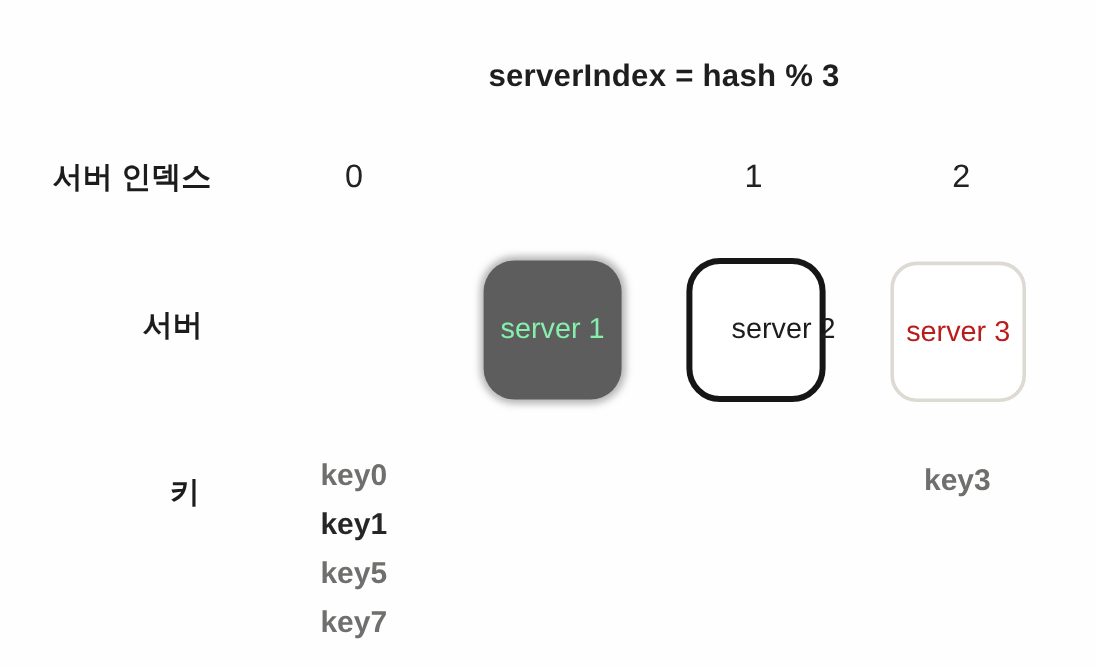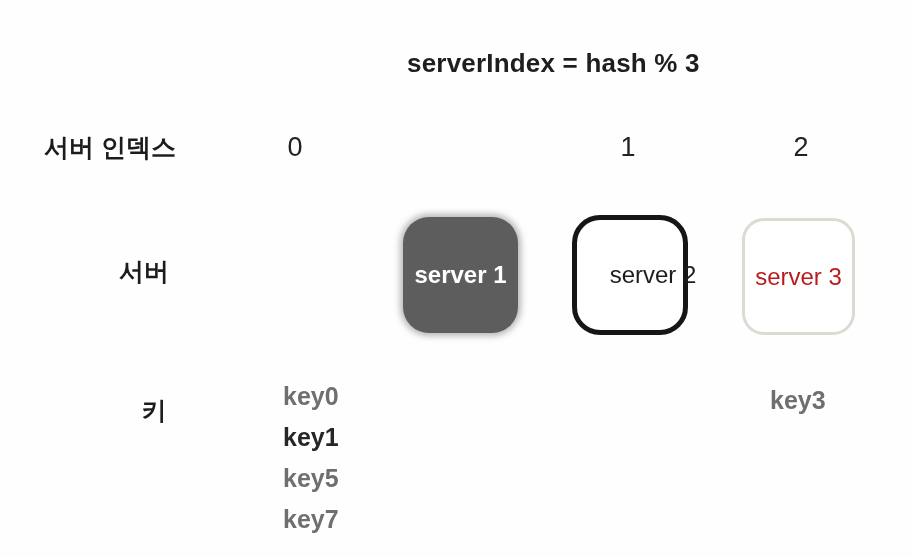--- a/index.html
+++ b/index.html
@@ -39,39 +39,38 @@
     background:#ffffff; border-radius:26px;
     white-space:nowrap;
   }
   .s0 {
     left:238px; top:218px; width:112px; height:114px;
     border:4px solid #3c3c3c;
     box-shadow:0 0 1px 1px rgba(60,60,60,0.35);
   }
   .s1 {
     left:403px; top:217px; width:115px; height:116px;
-    background:#5d5d5d; color:#ffffff;
+    background:#5d5d5d; color:#86efac;
     box-shadow:0 0 6px 3px rgba(125,125,125,0.55);
-    font-weight:bold;
   }
   .s2 {
     left:572px; top:215px; width:116px; height:120px;
     border:5px solid #161616; border-radius:28px;padding-left:46px;
   }
   .s3 {
     left:742px; top:218px; width:113px; height:117px;
     border:3px solid #dcdad2; border-radius:22px; color:#b91c1c;
   }
 
   .keygroup {
     position:absolute;
     display:flex; flex-direction:column; gap:16px;
     font-size:25px; font-weight:600;
   }
-  .g0 { left:267px; top:384px;margin-left:16px; }
+  .g0 { left:267px; top:384px; }
   .g1 { left:602px; top:386px; }
   .g2 { left:770px; top:388px; }
   .key { line-height:25px; white-space:nowrap; }
   .key[data-tone="gray"]  { color:#6f6f6d; }
   .key[data-tone="black"] { color:#262626; }
 </style>
 </head>
 <body>
 
 <div class="canvas">

